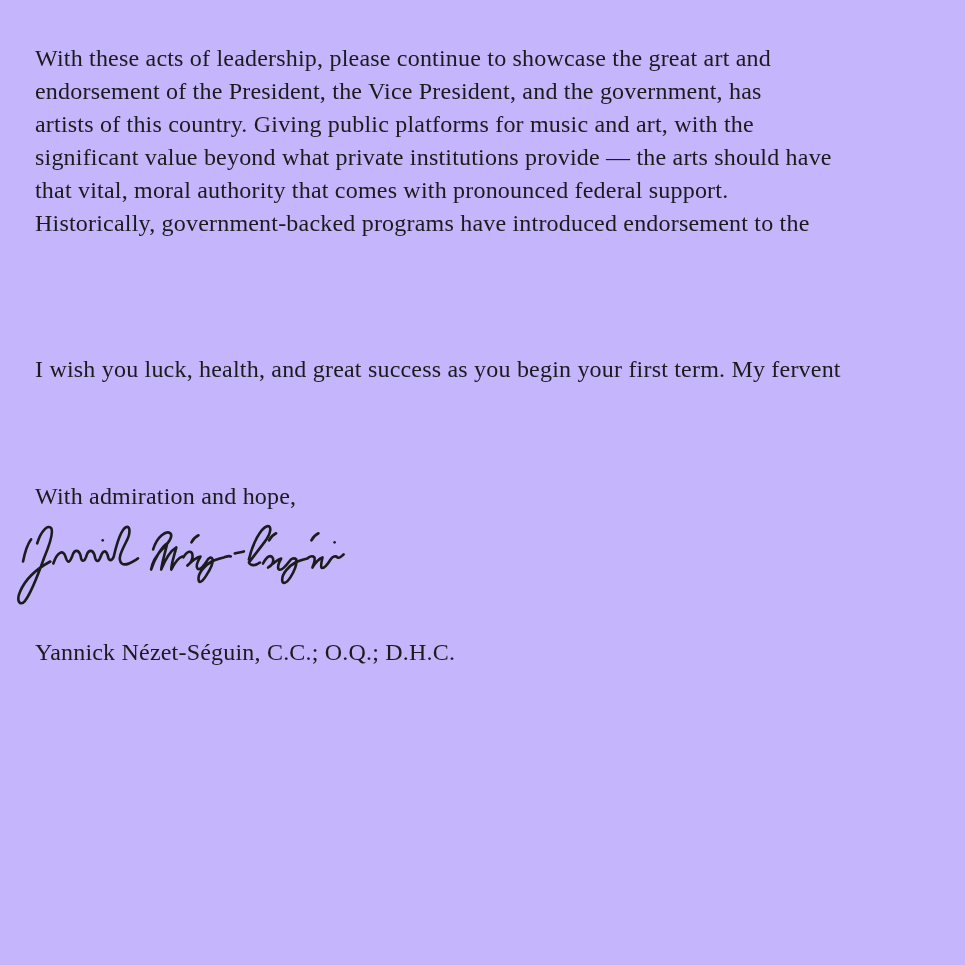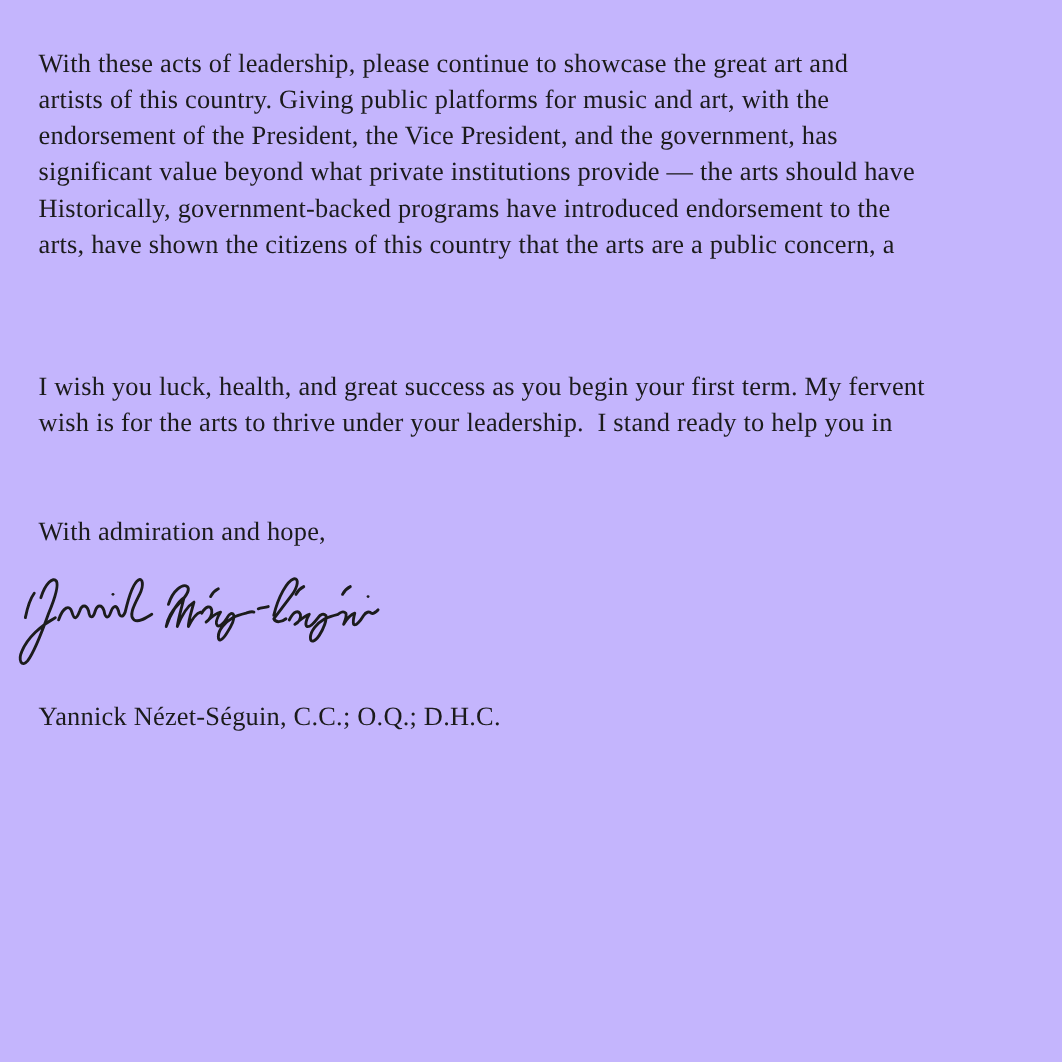--- a/index.html
+++ b/index.html
@@ -42,33 +42,32 @@
     stroke-linejoin: round;
   }
 </style>
 </head>
 <body>
 
 <div class="page">
 
   <div class="para" style="top:42px">
     <div class="line">With these acts of leadership, please continue to showcase the great art and</div>
+    <div class="line">endorsement of the President, the Vice President, and the government, has</div>
     <div class="line">artists of this country. Giving public platforms for music and art, with the</div>
-    <div class="line">endorsement of the President, the Vice President, and the government, has</div>
     <div class="line">significant value beyond what private institutions provide — the arts should have</div>
+    <div class="line">that vital, moral authority that comes with pronounced federal support.</div>
     <div class="line">Historically, government-backed programs have introduced endorsement to the</div>
-    <div class="line">arts, have shown the citizens of this country that the arts are a public concern, a</div>
   </div>
 
-  <div class="para" style="top:336px">
+  <div class="para" style="top:353px">
     <div class="line">I wish you luck, health, and great success as you begin your first term. My fervent</div>
-    <div class="line">wish is for the arts to thrive under your leadership.  I stand ready to help you in</div>
   </div>
 
-  <div class="para" style="top:468px">
+  <div class="para" style="top:480px">
     <div class="line">With admiration and hope,</div>
   </div>
 
   <svg class="signature-svg" viewBox="0 0 365 95" role="img">
     <path d="M7,48 C9,38 12,30 15,26"></path>
     <path d="M21,30 C25,17 32,11 35,15 C37,19 33,32 28,44 C23,58 15,79 9,87 C4,93 0,87 4,78 C9,66 21,55 34,48"></path>
     <path d="M37,50 C41,38 47,36 49,43 C51,50 53,50 56,42 C58,36 62,36 64,42 C65,49 68,49 70,42 C72,36 76,36 78,42 C79,49 82,49 84,43 C86,37 89,36 91,42 C92,48 95,48 97,43 C100,30 104,17 109,14 C113,12 114,19 110,27 C105,37 100,46 105,50 C109,53 116,48 121,45"></path>
     <path d="M86,27 l0.01,0"></path>
     <path d="M136,36 C140,23 149,17 153,20 C156,23 151,30 145,36 C139,42 135,50 134,56 C138,44 145,33 150,30 C148,39 145,48 144,56 C148,46 154,37 159,34 C157,42 154,50 154,56 C157,50 161,44 165,43"></path>
     <path d="M166,44 C170,37 174,37 175,41 C176,45 173,50 170,52 C174,48 179,44 183,43 C180,48 178,53 180,55 C182,57 186,53 189,48 C191,44 194,43 195,46 C196,50 192,57 188,63 C184,69 181,70 181,65 C181,59 187,52 194,48 C198,46 202,45 206,44 C209,43 211,42 213,43"></path>

